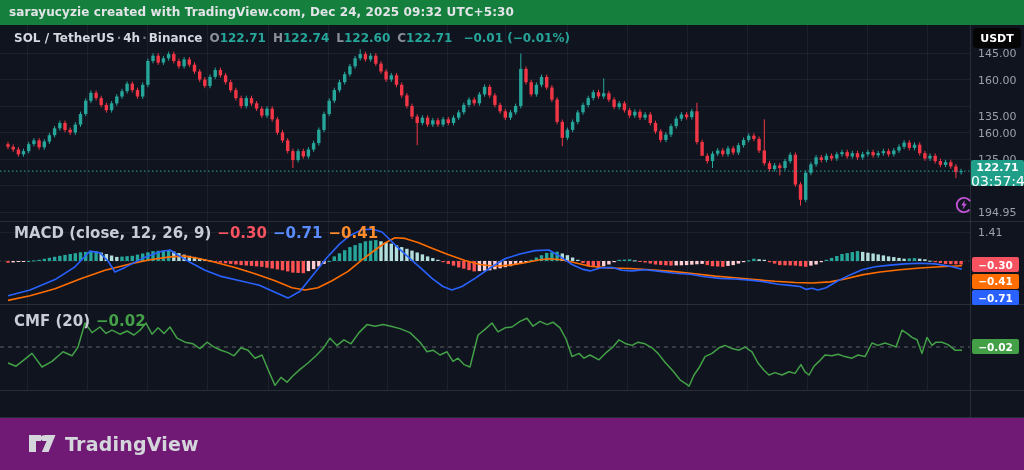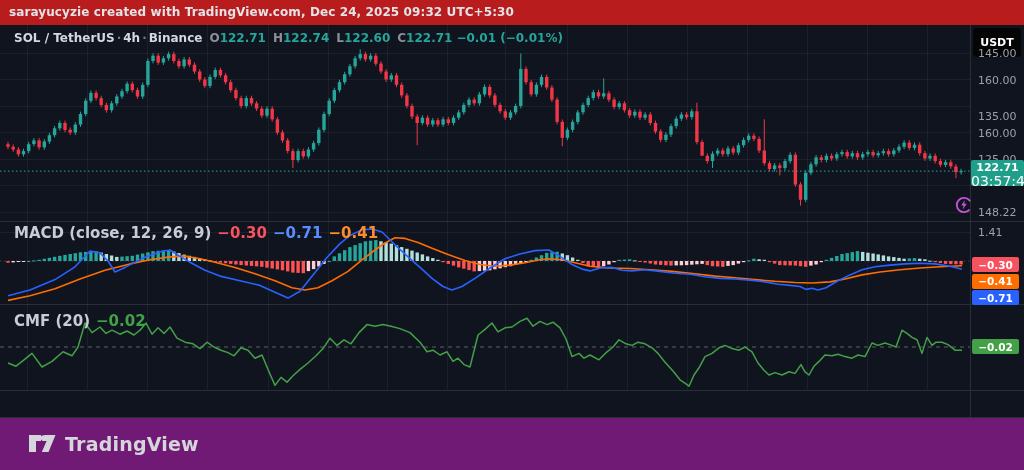--- a/index.html
+++ b/index.html
@@ -1,30 +1,30 @@
 <!DOCTYPE html>
 <html><head>
 <meta charset="utf-8">
 <style>
   html,body{margin:0;padding:0;background:#0c0e15;}
   #app{position:relative;width:1024px;height:470px;overflow:hidden;
        font-family:"DejaVu Sans","Liberation Sans",sans-serif;
        background:#10141f;-webkit-font-smoothing:antialiased;}
   .abs{position:absolute;}
-  #top-strip{left:0;top:0;width:1024px;height:25px;background:#b91c1c;}
+  #top-strip{left:0;top:0;width:1024px;height:25px;background:#15803d;}
   #attribution{left:9px;top:5px;font-size:12px;font-weight:600;color:#e3e4e8;letter-spacing:.1px;}
   #chart-svg{left:0;top:0;}
   #symbol-bar{left:14px;top:31px;font-size:12px;font-weight:600;color:#d5d8e0;white-space:nowrap;}
   #symbol-bar .sep{color:#787b86;padding:0 2px;}
   .ohlc-letter{color:#8b8f9b;margin-left:7px;}
   .ohlc-val{color:#26a69a;}
-  .chg{color:#26a69a;margin-left:4px;}
+  .chg{color:#26a69a;margin-left:11px;}
   .pane-label{font-size:15px;font-weight:600;color:#c9ccd4;white-space:nowrap;}
   .pane-label .v{margin-left:6px;font-weight:600;}
-  #usdt-btn{left:973px;top:28px;width:48px;height:29px;background:#050505;border-radius:4px;
+  #usdt-btn{left:973px;top:28px;width:48px;height:20px;background:#050505;border-radius:4px;
             color:#fff;font-size:11px;font-weight:700;display:flex;align-items:center;justify-content:center;cursor:pointer;}
   .tick{position:absolute;left:978px;width:44px;font-size:11px;color:#9ba0ab;text-align:left;}
   #price-badge{left:971px;top:160px;width:53px;height:26px;background:#1f9e8a;border-radius:2px;
                color:#fff;text-align:center;line-height:1;padding-top:2px;box-sizing:border-box;}
   #price-badge .p{font-size:11px;font-weight:700;}
   #price-badge .cd{font-size:14px;margin-top:1px;}
   .mini-badge{position:absolute;left:972px;width:47px;height:15px;border-radius:2px;color:#fff;
               font-size:10.5px;font-weight:700;display:flex;align-items:center;justify-content:center;}
   #logo-bar{left:0;top:418px;width:1024px;height:52px;background:#701a75;display:flex;align-items:center;}
   #logo-glyph{margin-left:29px;}
@@ -650,21 +650,21 @@
   </div>
 
   <div id="usdt-btn" class="abs">USDT</div>
 
   <div id="price-axis" class="abs" style="left:970px;top:25px;width:54px;height:365px;padding-left:16px;">
       <div class="tick" style="position: absolute; left: 8px; top: 22px;">145.00</div>
       <div class="tick" style="position: absolute; left: 8px; top: 49px;">160.00</div>
       <div class="tick" style="position: absolute; left: 8px; top: 85px;">135.00</div>
       <div class="tick" style="position: absolute; left: 8px; top: 102px;">160.00</div>
       <div class="tick" style="position: absolute; left: 8px; top: 128px;">125.00</div>
-      <div class="tick" style="position: absolute; left: 8px; top: 181px;">148.22</div>
+      <div class="tick" style="position: absolute; left: 8px; top: 181px;">194.95</div>
       <div class="tick" style="position: absolute; left: 8px; top: 201px;">1.41</div>
     </div>
 
   <div id="price-badge" class="abs">
     <div class="p">122.71</div>
     <div class="cd">03:57:44</div>
   </div>
 
   <div class="mini-badge" id="badge-m0" style="top: 257px; background: rgb(247, 82, 95);">−0.30</div>
   <div class="mini-badge" id="badge-m1" style="top: 273.5px; background: rgb(255, 109, 0);">−0.41</div>

